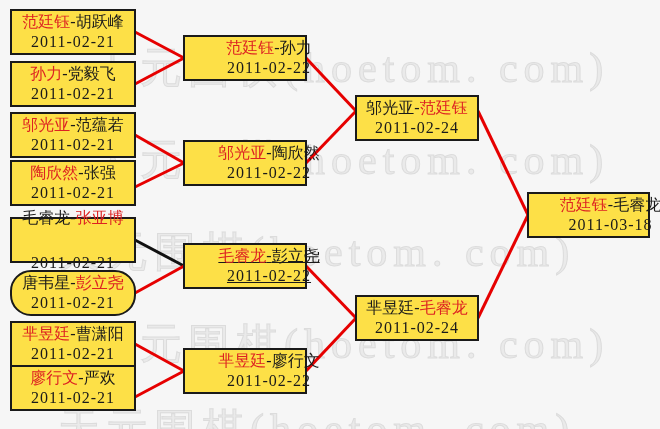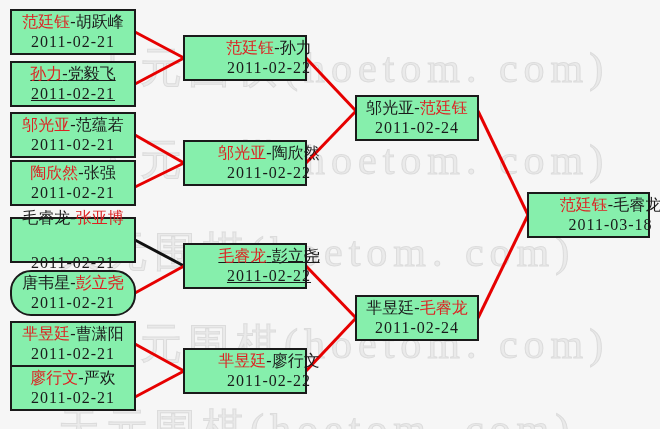--- a/index.html
+++ b/index.html
@@ -29,37 +29,37 @@
   .wm-5{left:58px;top:401px;}
   
   #connector-svg{
     position:absolute;left:0;top:0;width:660px;height:429px;
     z-index:1;
   }
   
   .match-box{
     position:absolute;
     box-sizing:border-box;
-    background:#86efac;
+    background:#fde047;
     border:2px solid #1a1a1a;
     display:flex;
     flex-direction:column;
     justify-content:center;
     align-items:center;
     text-align:center;
     z-index:2;
     line-height:20px;
     font-size:16px;
     color:#1a1a1a;
   }
   .name-line{white-space:nowrap;}
   .date-line{white-space:nowrap;letter-spacing:1px;}
   
   #box-r1m1,#box-r1m2,#box-r1m3,#box-r1m4,#box-r1m5,#box-r1m6,#box-r1m7,#box-r1m8{left:10px;width:126px;height:46px;}
-  #box-r1m1{top:9px;}   #box-r1m2{top:61px;text-decoration:underline;}
+  #box-r1m1{top:9px;}   #box-r1m2{top:61px;}
   #box-r1m3{top:112px;} #box-r1m4{top:160px;justify-content:center;}
   #box-r1m5{top:217px;gap:25px;} #box-r1m6{top:270px;border-radius:21px;}
   #box-r1m7{top:321px;} #box-r1m8{top:365px;}
   
   #box-r2m1,#box-r2m2,#box-r2m3,#box-r2m4{left:183px;width:124px;height:46px;padding-left:48px;}
   #box-r2m1{top:35px;}  #box-r2m2{top:140px;}
   #box-r2m3{top:243px;text-decoration:underline;} #box-r2m4{top:348px;}
   
   #box-sf1,#box-sf2{left:355px;width:124px;height:46px;}
   #box-sf1{top:95px;} #box-sf2{top:295px;}

